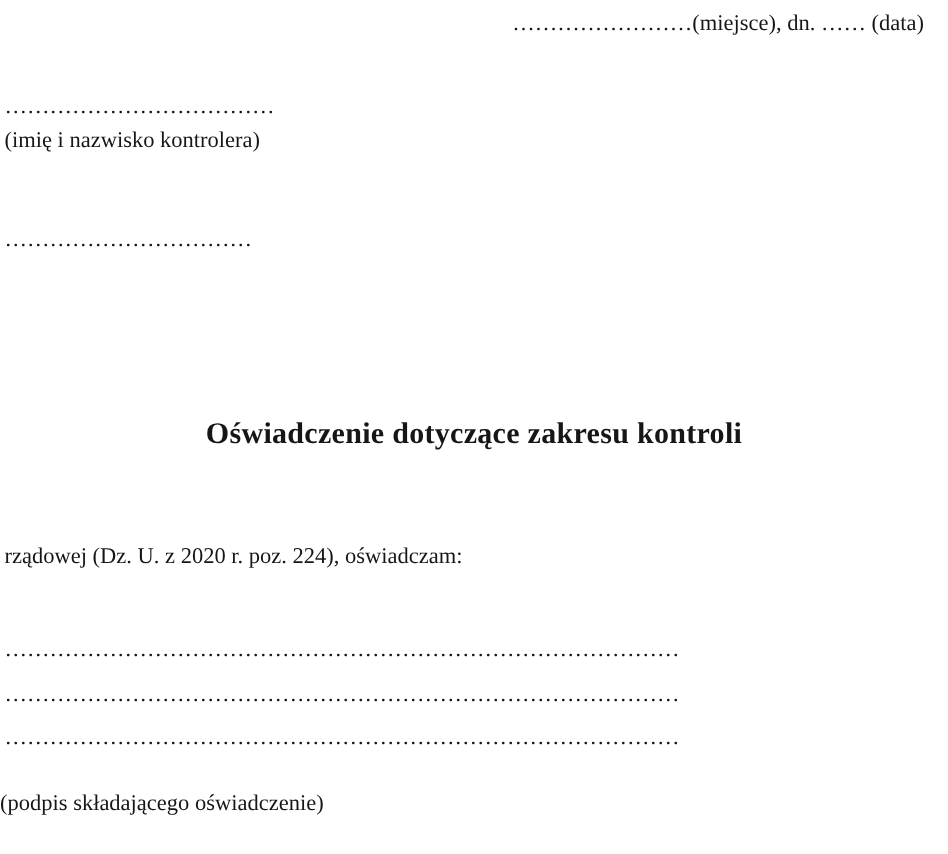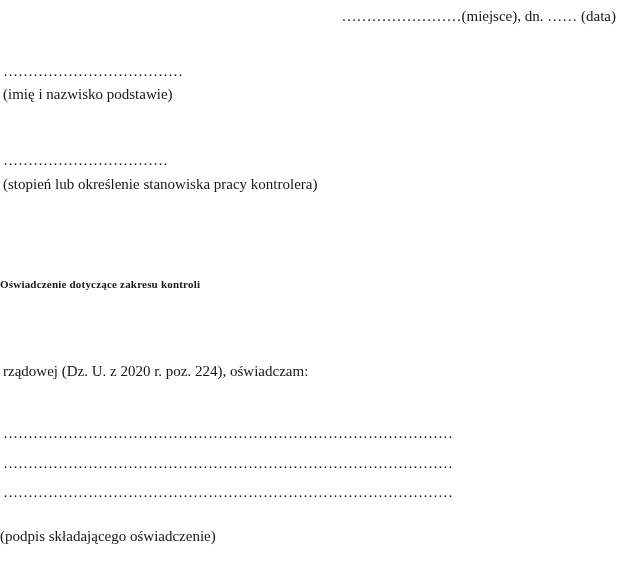--- a/index.html
+++ b/index.html
@@ -26,22 +26,23 @@
   }
 
   .field-block { left: 3px; line-height: 23px; }
   .field-block .dots,
   .field-block .field-label { white-space: nowrap; }
 
   .doc-title {
     top: 278px;
     left: 0;
     width: 632px;
+    text-align: center;
     font-weight: bold;
-    font-size: 11px;
+    font-size: 20px;
     letter-spacing: 0.2px;
   }
 
   .body-paragraph {
     top: 357px;
     left: 3px;
     width: 620px;
     line-height: 29.5px;
   }
   .body-paragraph .para-line { white-space: nowrap; }
@@ -68,26 +69,25 @@
 </style>
 </head>
 <body>
 
 <div class="document">
 
   <div class="abs place-date-line">……………………(miejsce), dn. …… (data)</div>
 
   <div class="abs field-block" style="top: 60px;">
     <div class="dots">………………………………</div>
-    <div class="field-label">(imię i nazwisko podstawie)</div>
+    <div class="field-label">(imię i nazwisko kontrolera)</div>
   </div>
 
   <div class="abs field-block" style="top: 148px; line-height: 24px;">
     <div class="dots">……………………………</div>
-    <div class="field-label">(stopień lub określenie stanowiska pracy kontrolera)</div>
   </div>
 
   <div class="abs doc-title">Oświadczenie dotyczące zakresu kontroli</div>
 
   <div class="abs body-paragraph">
     <div class="para-line">rządowej (Dz. U. z 2020 r. poz. 224), oświadczam:</div>
   </div>
 
   <div class="abs fill-lines">
     <div class="fill-line">………………………………………………………………………………</div>

